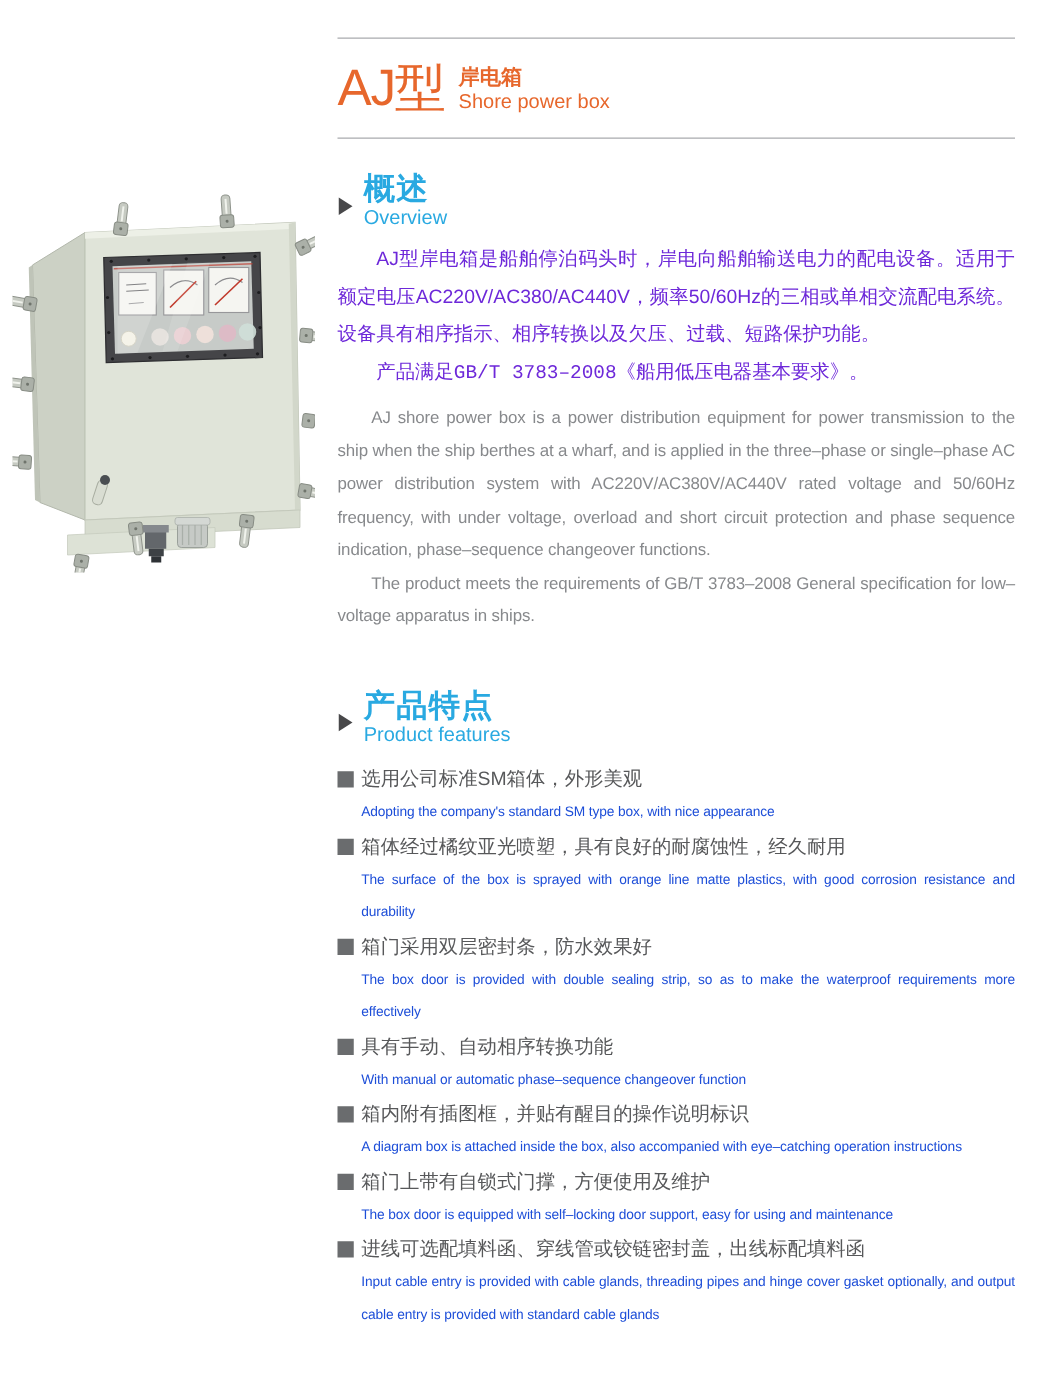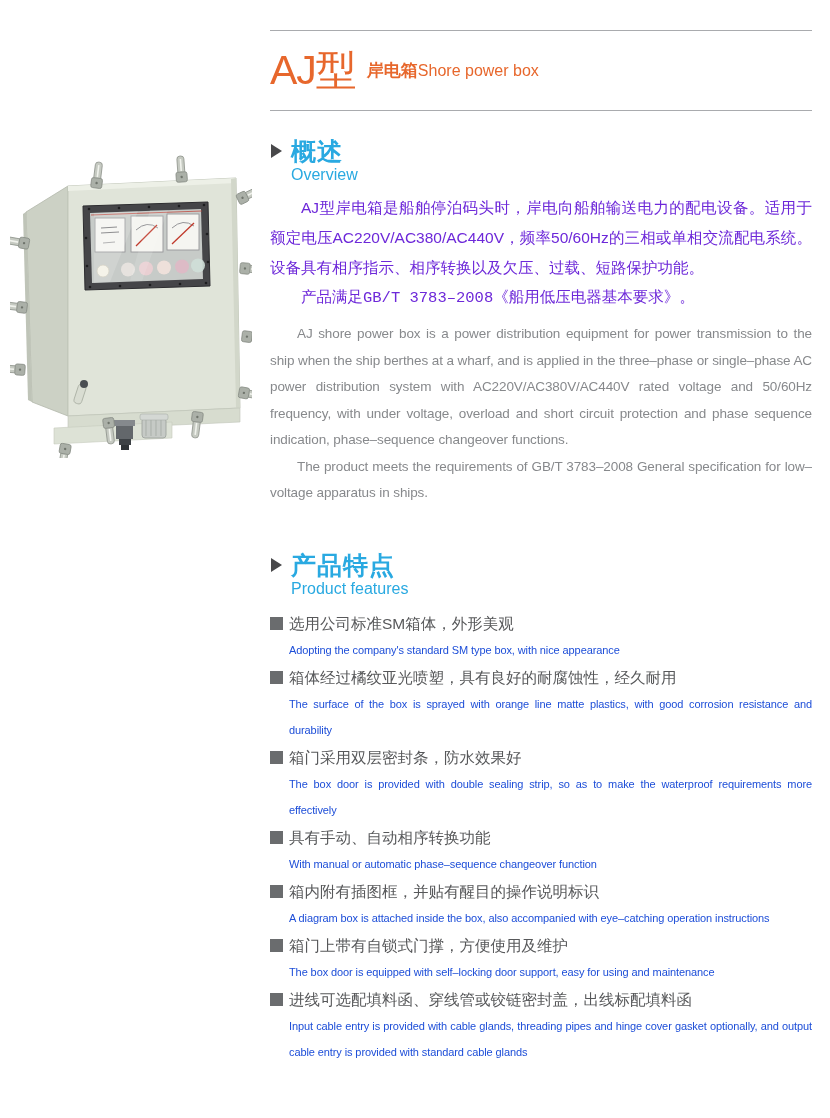--- a/index.html
+++ b/index.html
@@ -20,26 +20,26 @@
 
   .rule { height:1px; background:#a9abae; }
   .rule-top { margin-top:30px; }
   .rule-under-title { margin-top:15px; }
 
   .title-block { display:flex; align-items:center; margin-top:14px; height:50px; }
   .title-model {
     font-size:41px; line-height:1; color:#e7672c; letter-spacing:-1px;
     font-weight:400;
   }
-  .title-sub { display:flex; flex-direction:row; justify-content:center; margin-left:11px; padding-top:2px; }
+  .title-sub { display:flex; flex-direction:column; justify-content:center; margin-left:11px; padding-top:2px; }
   .title-sub-zh { font-size:17px; font-weight:700; color:#e7672c; line-height:20px; }
   .title-sub-en { font-size:16px; color:#e7672c; line-height:19px; }
 
   .section { margin-top:26px; }
-  .sec-head { display:flex; align-items:flex-start; }
+  .sec-head { display:flex; align-items:center; }
   .tri {
     width:0; height:0; flex:0 0 auto;
     border-left:11px solid #48484a;
     border-top:7px solid transparent;
     border-bottom:7px solid transparent;
     margin:7px 9px 0 1px;
   }
   .sec-title-zh { margin:0; font-size:25px; line-height:28px; font-weight:700; color:#29a9e1; letter-spacing:1px; }
   .sec-title-en { font-size:16px; line-height:20px; color:#29a9e1; }
 

